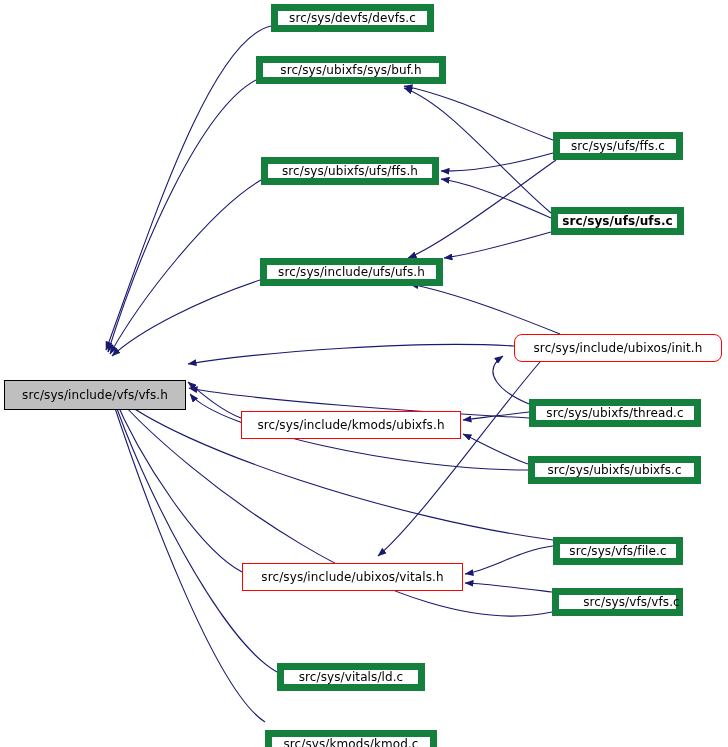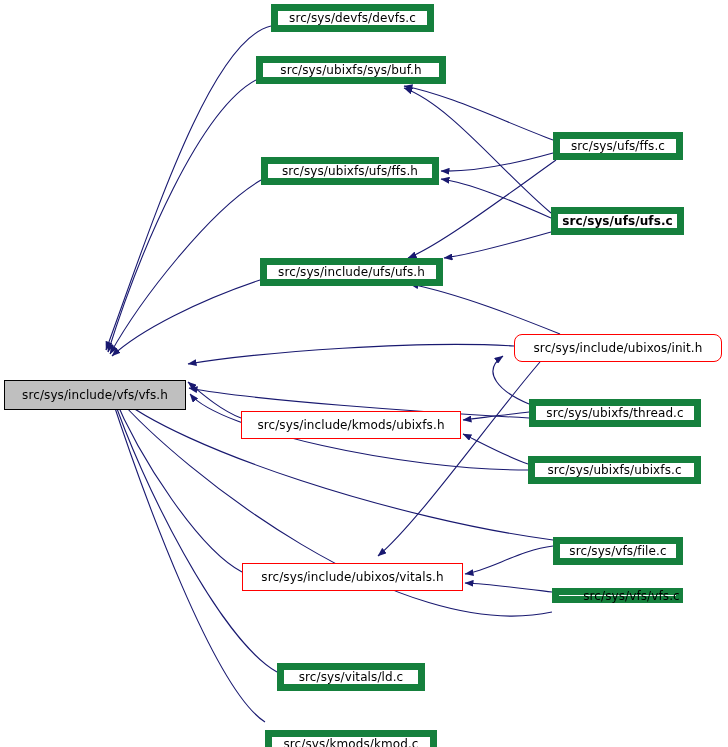--- a/index.html
+++ b/index.html
@@ -126,21 +126,21 @@
       </div>
       <div class="node" style="left: 528px; top: 456px; width: 173px; height: 28px;">
         <span class="node-label">src/sys/ubixfs/ubixfs.c</span>
       </div>
       <div class="node" style="left: 553px; top: 537px; width: 130px; height: 28px;">
         <span class="node-label">src/sys/vfs/file.c</span>
       </div>
       <div class="node red" style="left: 242px; top: 563px; width: 221px; height: 28px;">
         <span class="node-label">src/sys/include/ubixos/vitals.h</span>
       </div>
-      <div class="node" style="left: 552px; top: 588px; width: 131px; height: 15px; padding-left: 28px;">
+      <div class="node" style="left: 552px; top: 588px; width: 131px; height: 28px; padding-left: 28px;">
         <span class="node-label">src/sys/vfs/vfs.c</span>
       </div>
       <div class="node" style="left: 277px; top: 663px; width: 148px; height: 28px;">
         <span class="node-label">src/sys/vitals/ld.c</span>
       </div>
       <div class="node" style="left: 265px; top: 714px; width: 172px; height: 28px; margin-top: 16px;">
         <span class="node-label">src/sys/kmods/kmod.c</span>
       </div>
     </div>
 

